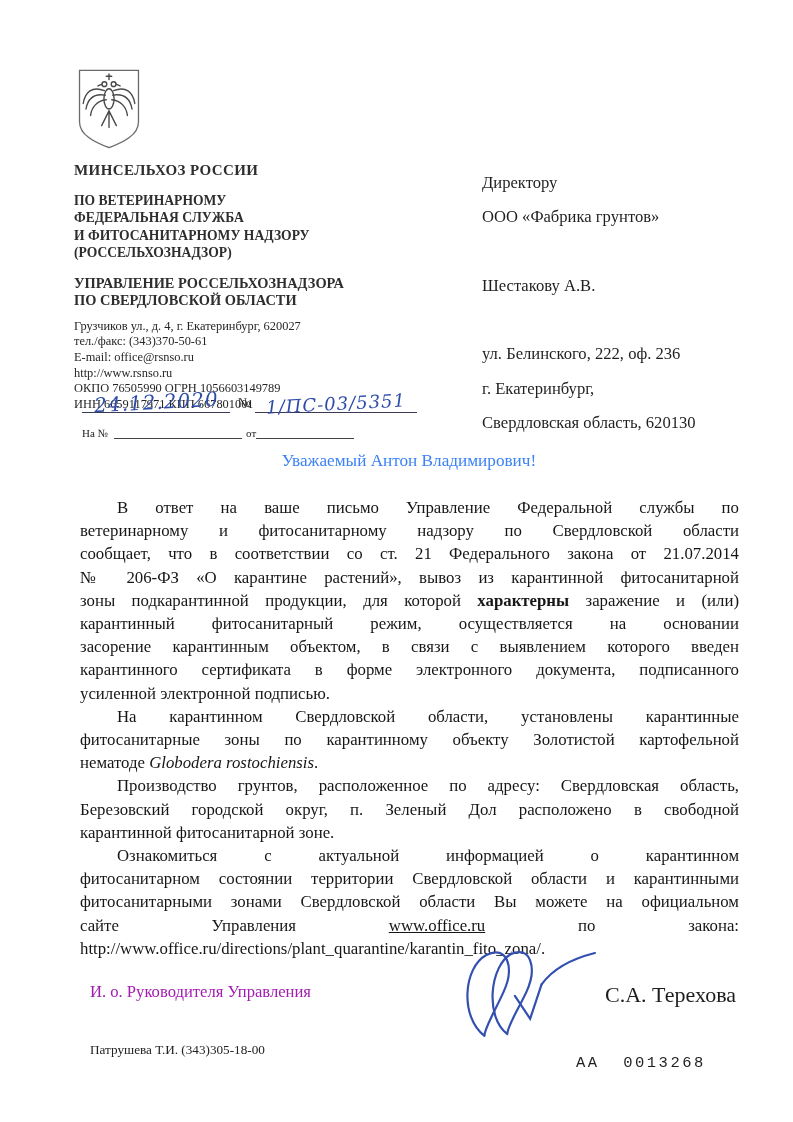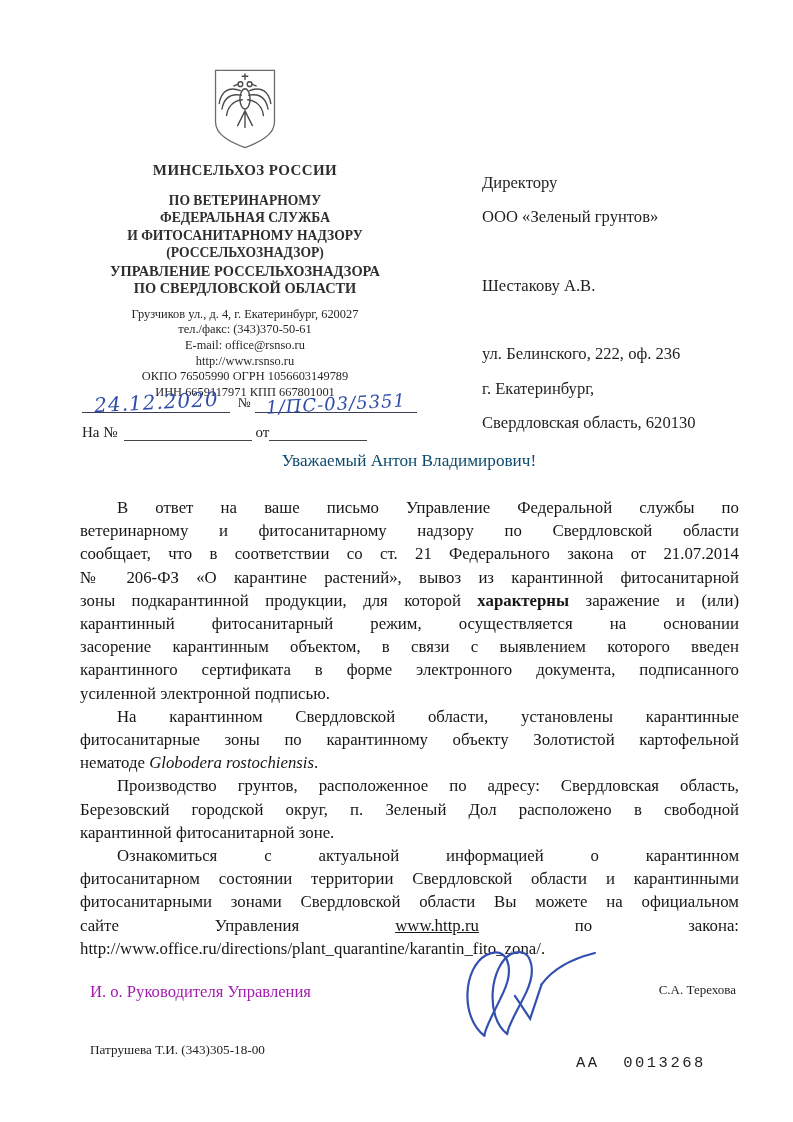--- a/index.html
+++ b/index.html
@@ -2,59 +2,59 @@
 <html><head>
 <meta charset="utf-8">
 <style>
   html,body{margin:0;padding:0;background:#e9e9e9;}
   .page{
     position:relative;width:793px;height:1122px;background:#ffffff;
     margin:0 auto;overflow:hidden;color:#1b1b1b;
     font-family:"Liberation Serif", serif;
   }
   
-  .letterhead{position:absolute;left:66px;top:66px;width:358px;text-align:center;}
+  .letterhead{position:absolute;left:74px;top:66px;width:358px;text-align:left;}
   .emblem{display:inline-block;}
   .ministry{margin-top:6px;font-weight:bold;font-size:15px;letter-spacing:.4px;color:#2e2e2e;}
   .service{margin-top:13px;font-weight:bold;font-size:13.6px;line-height:17.4px;color:#2e2e2e;}
-  .dept{margin-top:1px;font-weight:bold;font-size:14.4px;line-height:17.6px;color:#2e2e2e;}
+  .dept{margin-top:13px;font-weight:bold;font-size:14.4px;line-height:17.6px;color:#2e2e2e;}
   .addr{margin-top:9px;font-size:12.4px;line-height:15.6px;color:#262626;}
   .t-line{white-space:nowrap;}
   .t-line.blank{min-height:1em;}
   
   .date-line{position:absolute;left:82px;top:388px;width:360px;height:34px;font-size:13.5px;}
   .hand-slot{display:inline-block;border-bottom:1.4px solid #3a3a55;text-align:center;vertical-align:bottom;}
   .slot-date{width:148px;}
   .slot-num{width:162px;}
   .hand{display:inline-block;font-family:"DejaVu Serif", serif;font-style:italic;color:#2e4ca8;
         transform:rotate(-3deg) translateY(2px);letter-spacing:1px;}
   .hand-date{font-size:20px;}
   .hand-num{font-size:18px;}
   .no-sym{display:inline-block;margin:0 4px 2px 8px;font-size:13.5px;vertical-align:bottom;color:#222;}
   
-  .na-line{position:absolute;left:82px;top:424px;font-size:15px;color:#222;}
+  .na-line{position:absolute;left:82px;top:424px;font-size:11px;color:#222;}
   .blank-slot{display:inline-block;border-bottom:1.3px solid #444;height:14px;vertical-align:bottom;}
   .blank1{width:128px;margin-left:6px;}
   .blank2{width:98px;}
   .ot{margin-left:4px;}
   
   .recipient{position:absolute;left:482px;top:160px;width:290px;font-size:16.6px;line-height:22.3px;color:#1f1f1f;}
   .recipient .t-line{white-space:normal;margin-top:12px;}
   
-  .salutation{position:absolute;left:80px;top:451px;width:658px;text-align:center;font-size:17.2px;color:#0c4a6e;}
+  .salutation{position:absolute;left:80px;top:451px;width:658px;text-align:center;font-size:17.2px;color:#3b82f6;}
   .body-text{position:absolute;left:80px;top:496px;width:659px;font-size:16.8px;line-height:23.2px;color:#161616;}
   .line{text-align:justify;text-align-last:justify;}
   .line.last{text-align-last:left;}
   .line.first{text-indent:37px;}
   .b{font-weight:bold;}
   .i{font-style:italic;}
   .u{text-decoration:underline;}
   
   .sig-title{position:absolute;left:90px;top:982px;font-size:16.6px;color:#a21caf;}
-  .sig-name{position:absolute;right:57px;top:982px;font-size:13px;color:#1d1d1d;}
+  .sig-name{position:absolute;right:57px;top:982px;font-size:22px;color:#1d1d1d;}
   .sig-svg{position:absolute;left:452px;top:944px;}
   
   .executor{position:absolute;left:90px;top:1042px;font-size:13.2px;color:#222;}
   .serial{position:absolute;left:576px;top:1054px;font-family:"Liberation Mono", monospace;
           font-size:15.5px;letter-spacing:2.5px;color:#1f1f1f;white-space:pre;}
 </style>
 </head>
 <body>
 
 <div class="page">
@@ -103,21 +103,21 @@
   <div class="date-line">
     <span class="hand-slot slot-date"><span class="hand hand-date">24.12.2020</span></span><span class="no-sym">№</span><span class="hand-slot slot-num"><span class="hand hand-num">1/ПС-03/5351</span></span>
   </div>
 
   <div class="na-line">
     <span>На №</span><span class="blank-slot blank1"></span><span class="ot">от</span><span class="blank-slot blank2"></span>
   </div>
 
   <div class="recipient">
       <div class="t-line">Директору</div>
-      <div class="t-line">ООО «Зеленый грунтов»</div>
+      <div class="t-line">ООО «Фабрика грунтов»</div>
       <div class="t-line blank">&nbsp;</div>
       <div class="t-line">Шестакову А.В.</div>
       <div class="t-line blank">&nbsp;</div>
       <div class="t-line">ул. Белинского, 222, оф. 236</div>
       <div class="t-line">г. Екатеринбург,</div>
       <div class="t-line">Свердловская область, 620130</div>
     </div>
 
   <div class="salutation">Уважаемый Антон Владимирович!</div>
 
@@ -140,21 +140,21 @@
       </div>
       <div class="para">
         <div class="line first"><span>Производство грунтов, расположенное по адресу: Свердловская область,</span></div>
         <div class="line"><span>Березовский городской округ, п. Зеленый Дол расположено в свободной</span></div>
         <div class="line last"><span>карантинной фитосанитарной зоне.</span></div>
       </div>
       <div class="para">
         <div class="line first"><span>Ознакомиться с актуальной информацией о карантинном</span></div>
         <div class="line"><span>фитосанитарном состоянии территории Свердловской области и карантинными</span></div>
         <div class="line"><span>фитосанитарными зонами Свердловской области Вы можете на официальном</span></div>
-        <div class="line"><span>сайте Управления </span><span class="u">www.http.ru</span><span> по закона:</span></div>
+        <div class="line"><span>сайте Управления </span><span class="u">www.office.ru</span><span> по закона:</span></div>
         <div class="line last"><span>http://www.office.ru/directions/plant_quarantine/karantin_fito_zona/.</span></div>
       </div>
     </div>
 
   <div class="sig-title">И. о. Руководителя Управления</div>
   <span class="sig-svg">
     <svg width="162" height="100" viewBox="0 0 170 100">
       <g fill="none" stroke="#3350b0" stroke-width="2.3" stroke-linecap="round">
         <path d="M34,94 C8,74 12,22 36,9 C58,-2 66,22 54,48 C45,68 34,86 34,94"></path>
         <path d="M58,92 C34,74 40,20 62,8 C82,-1 90,22 78,48 C69,67 58,84 58,92"></path>

